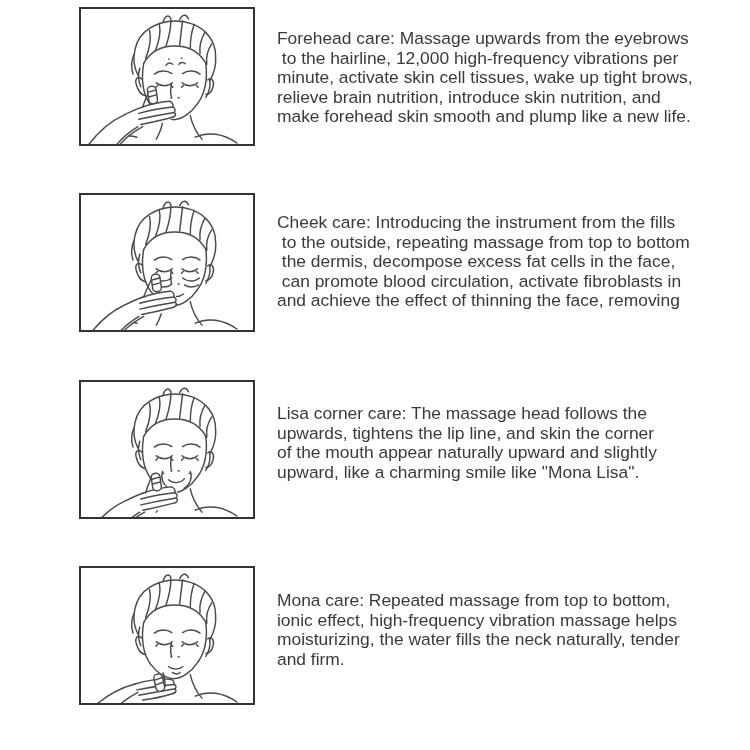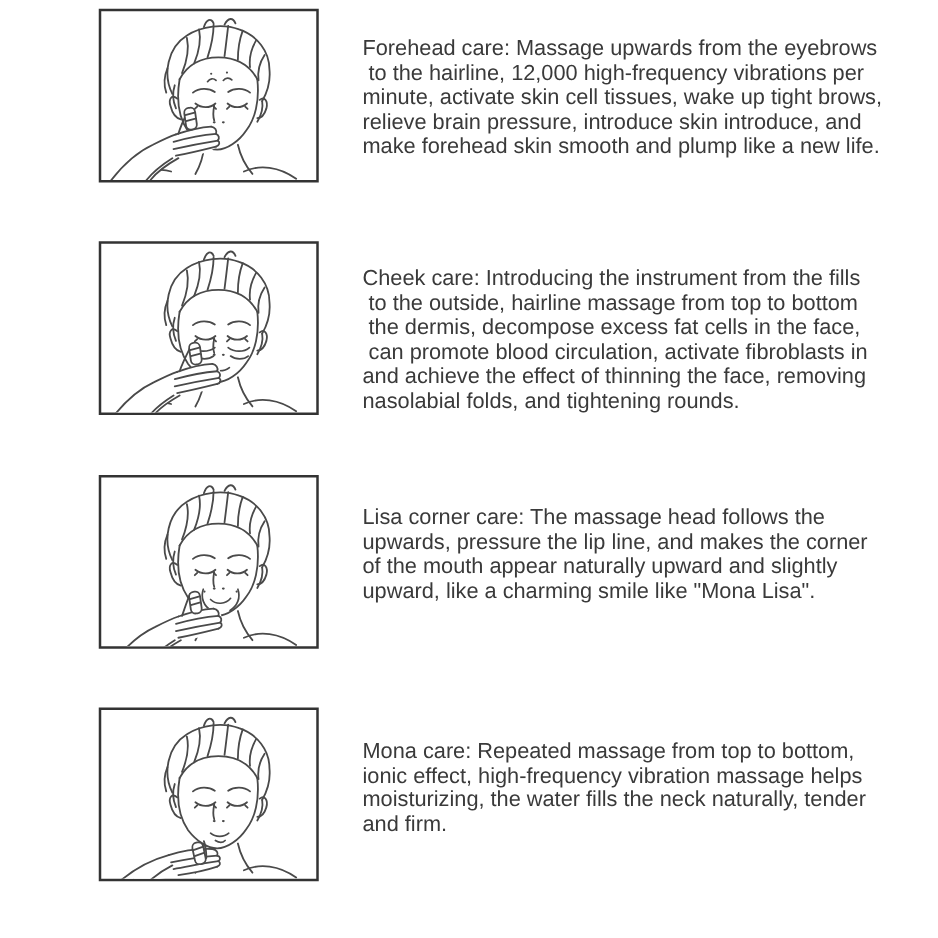--- a/index.html
+++ b/index.html
@@ -6,21 +6,21 @@
   .canvas{
     position:relative;width:750px;height:750px;background:#ffffff;overflow:hidden;
     font-family:"Liberation Sans", sans-serif;
   }
   .sketch-box{
     position:absolute;left:79px;width:176px;height:139px;
     border:2px solid #333333;background:#ffffff;box-sizing:border-box;
   }
   .sketch-box svg{display:block;}
   .textblock{
-    position:absolute;left:290px;color:#3a3a3a;
+    position:absolute;left:277px;color:#3a3a3a;
     font-size:17.4px;line-height:19.5px;letter-spacing:0;
   }
   .tline{white-space:pre;}
   .defs-holder{position:absolute;width:0;height:0;overflow:hidden;}
 </style>
 </head>
 <body>
 
 <div class="canvas">
 
@@ -110,21 +110,21 @@
       <path d="M63,101 C65,94 68,88 70.5,83" fill="none" stroke="#4a4a4a" stroke-width="1.5" stroke-linecap="round"></path>
       <g transform="translate(73,88.5) rotate(-8)">
         <use href="#device" xlink:href="#device"></use>
       </g>
     </svg>
   </div>
   <div class="textblock" style="top:29px">
     <div class="tline">Forehead care: Massage upwards from the eyebrows</div>
     <div class="tline"> to the hairline, 12,000 high-frequency vibrations per</div>
     <div class="tline">minute, activate skin cell tissues, wake up tight brows,</div>
-    <div class="tline">relieve brain pressure, introduce skin introduce, and</div>
+    <div class="tline">relieve brain nutrition, introduce skin nutrition, and</div>
     <div class="tline">make forehead skin smooth and plump like a new life.</div>
   </div>
 
   <div class="sketch-box" style="top:193px">
     <svg width="172" height="135" viewBox="0 0 176 139">
       <use href="#face-base" xlink:href="#face-base"></use>
       <g fill="none" stroke="#4a4a4a" stroke-width="1.4" stroke-linecap="round">
         <path d="M74,85.5 C79,89.5 88,89.5 93,85.5"></path>
         <path d="M77,92.5 C81,95.5 88,95.5 92,92.5"></path>
         <path d="M104,85.5 C109,89.5 117,89.5 121.5,85.5"></path>
@@ -135,25 +135,24 @@
         <use href="#hand-side" xlink:href="#hand-side"></use>
       </g>
       <path d="M64,105 C66,99 69,93 72.5,86" fill="none" stroke="#4a4a4a" stroke-width="1.5" stroke-linecap="round"></path>
       <g transform="translate(77,90.5) rotate(-8)">
         <use href="#device" xlink:href="#device"></use>
       </g>
     </svg>
   </div>
   <div class="textblock" style="top:213px">
     <div class="tline">Cheek care: Introducing the instrument from the fills</div>
-    <div class="tline"> to the outside, hairline massage from top to bottom</div>
+    <div class="tline"> to the outside, repeating massage from top to bottom</div>
     <div class="tline"> the dermis, decompose excess fat cells in the face,</div>
     <div class="tline"> can promote blood circulation, activate fibroblasts in</div>
     <div class="tline">and achieve the effect of thinning the face, removing</div>
-    <div class="tline">nasolabial folds, and tightening rounds.</div>
   </div>
 
   <div class="sketch-box" style="top:380px">
     <svg width="172" height="135" viewBox="0 0 176 139">
       <use href="#face-base" xlink:href="#face-base"></use>
       <g fill="none" stroke="#4a4a4a" stroke-width="1.4" stroke-linecap="round">
         <path d="M83.5,92 C81,99 84,106 90,109.5"></path>
         <path d="M112,92 C114.5,99 111.5,106 105.5,109.5"></path>
         <circle cx="84.5" cy="94" r="0.9" fill="#4a4a4a" stroke="none"></circle>
         <circle cx="111" cy="94" r="0.9" fill="#4a4a4a" stroke="none"></circle>
@@ -163,21 +162,21 @@
         <use href="#hand-side" xlink:href="#hand-side"></use>
       </g>
       <path d="M66,114 C68,108 70,102 72.5,96" fill="none" stroke="#4a4a4a" stroke-width="1.5" stroke-linecap="round"></path>
       <g transform="translate(77,103) rotate(-8)">
         <use href="#device" xlink:href="#device"></use>
       </g>
     </svg>
   </div>
   <div class="textblock" style="top:404px">
     <div class="tline">Lisa corner care: The massage head follows the</div>
-    <div class="tline">upwards, pressure the lip line, and makes the corner</div>
+    <div class="tline">upwards, tightens the lip line, and skin the corner</div>
     <div class="tline">of the mouth appear naturally upward and slightly</div>
     <div class="tline">upward, like a charming smile like "Mona Lisa".</div>
   </div>
 
   <div class="sketch-box" style="top:566px">
     <svg width="172" height="135" viewBox="0 0 176 139">
       <use href="#face-base" xlink:href="#face-base"></use>
       <g fill="none" stroke="#4a4a4a" stroke-width="1.4" stroke-linecap="round">
         <path d="M89.5,101.5 C93.5,105 100.5,105 104.5,101.5"></path>
         <path d="M93.5,107.5 C96.5,109.5 99.5,109.5 101.5,107.5"></path>

